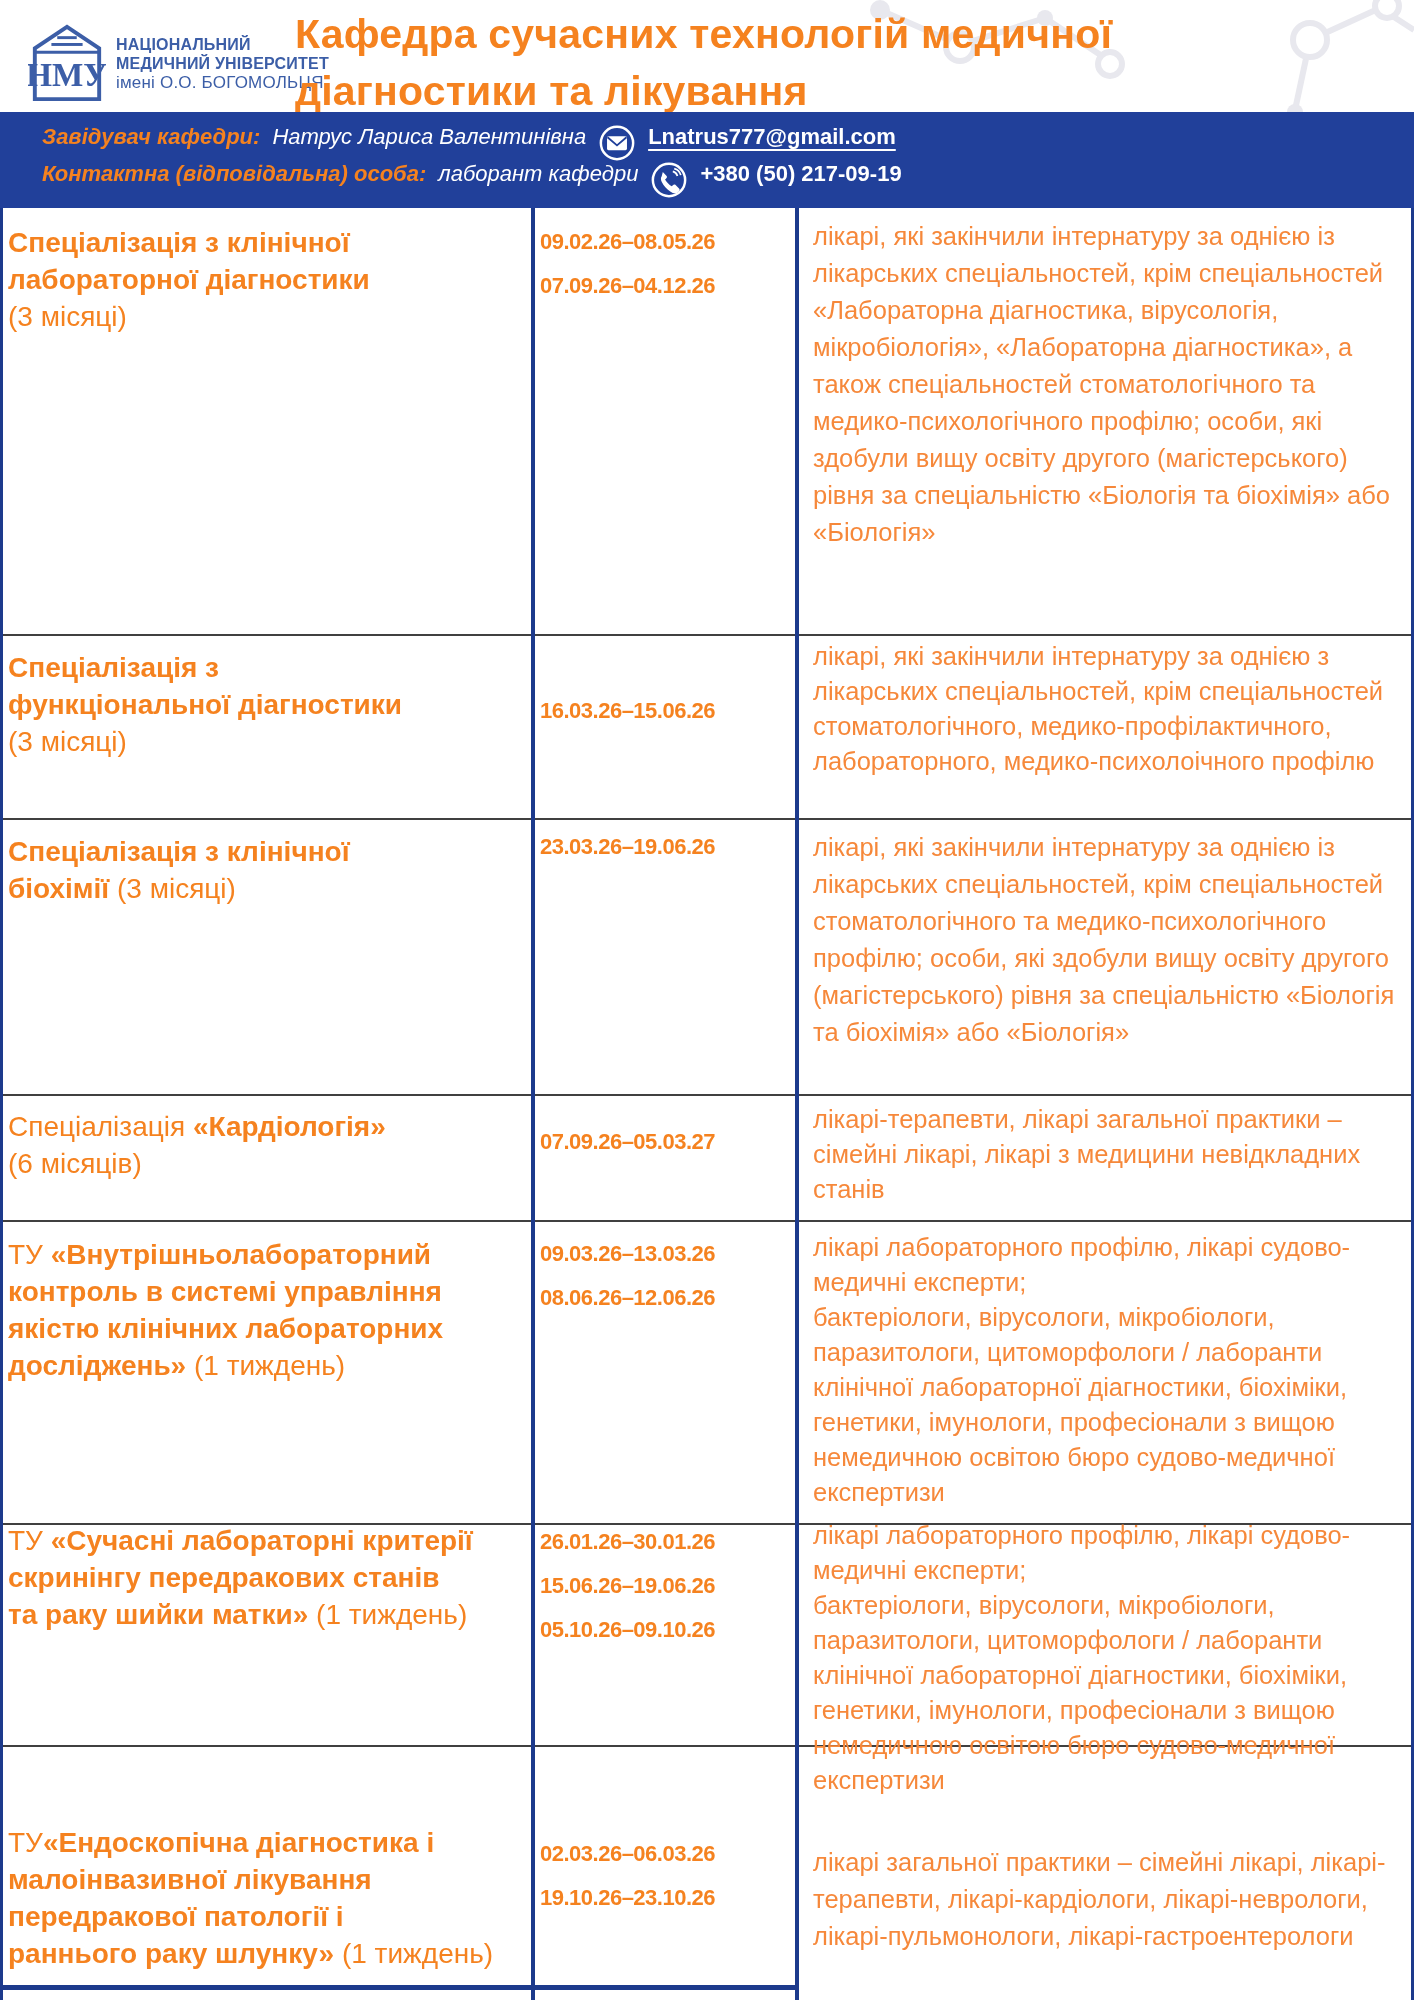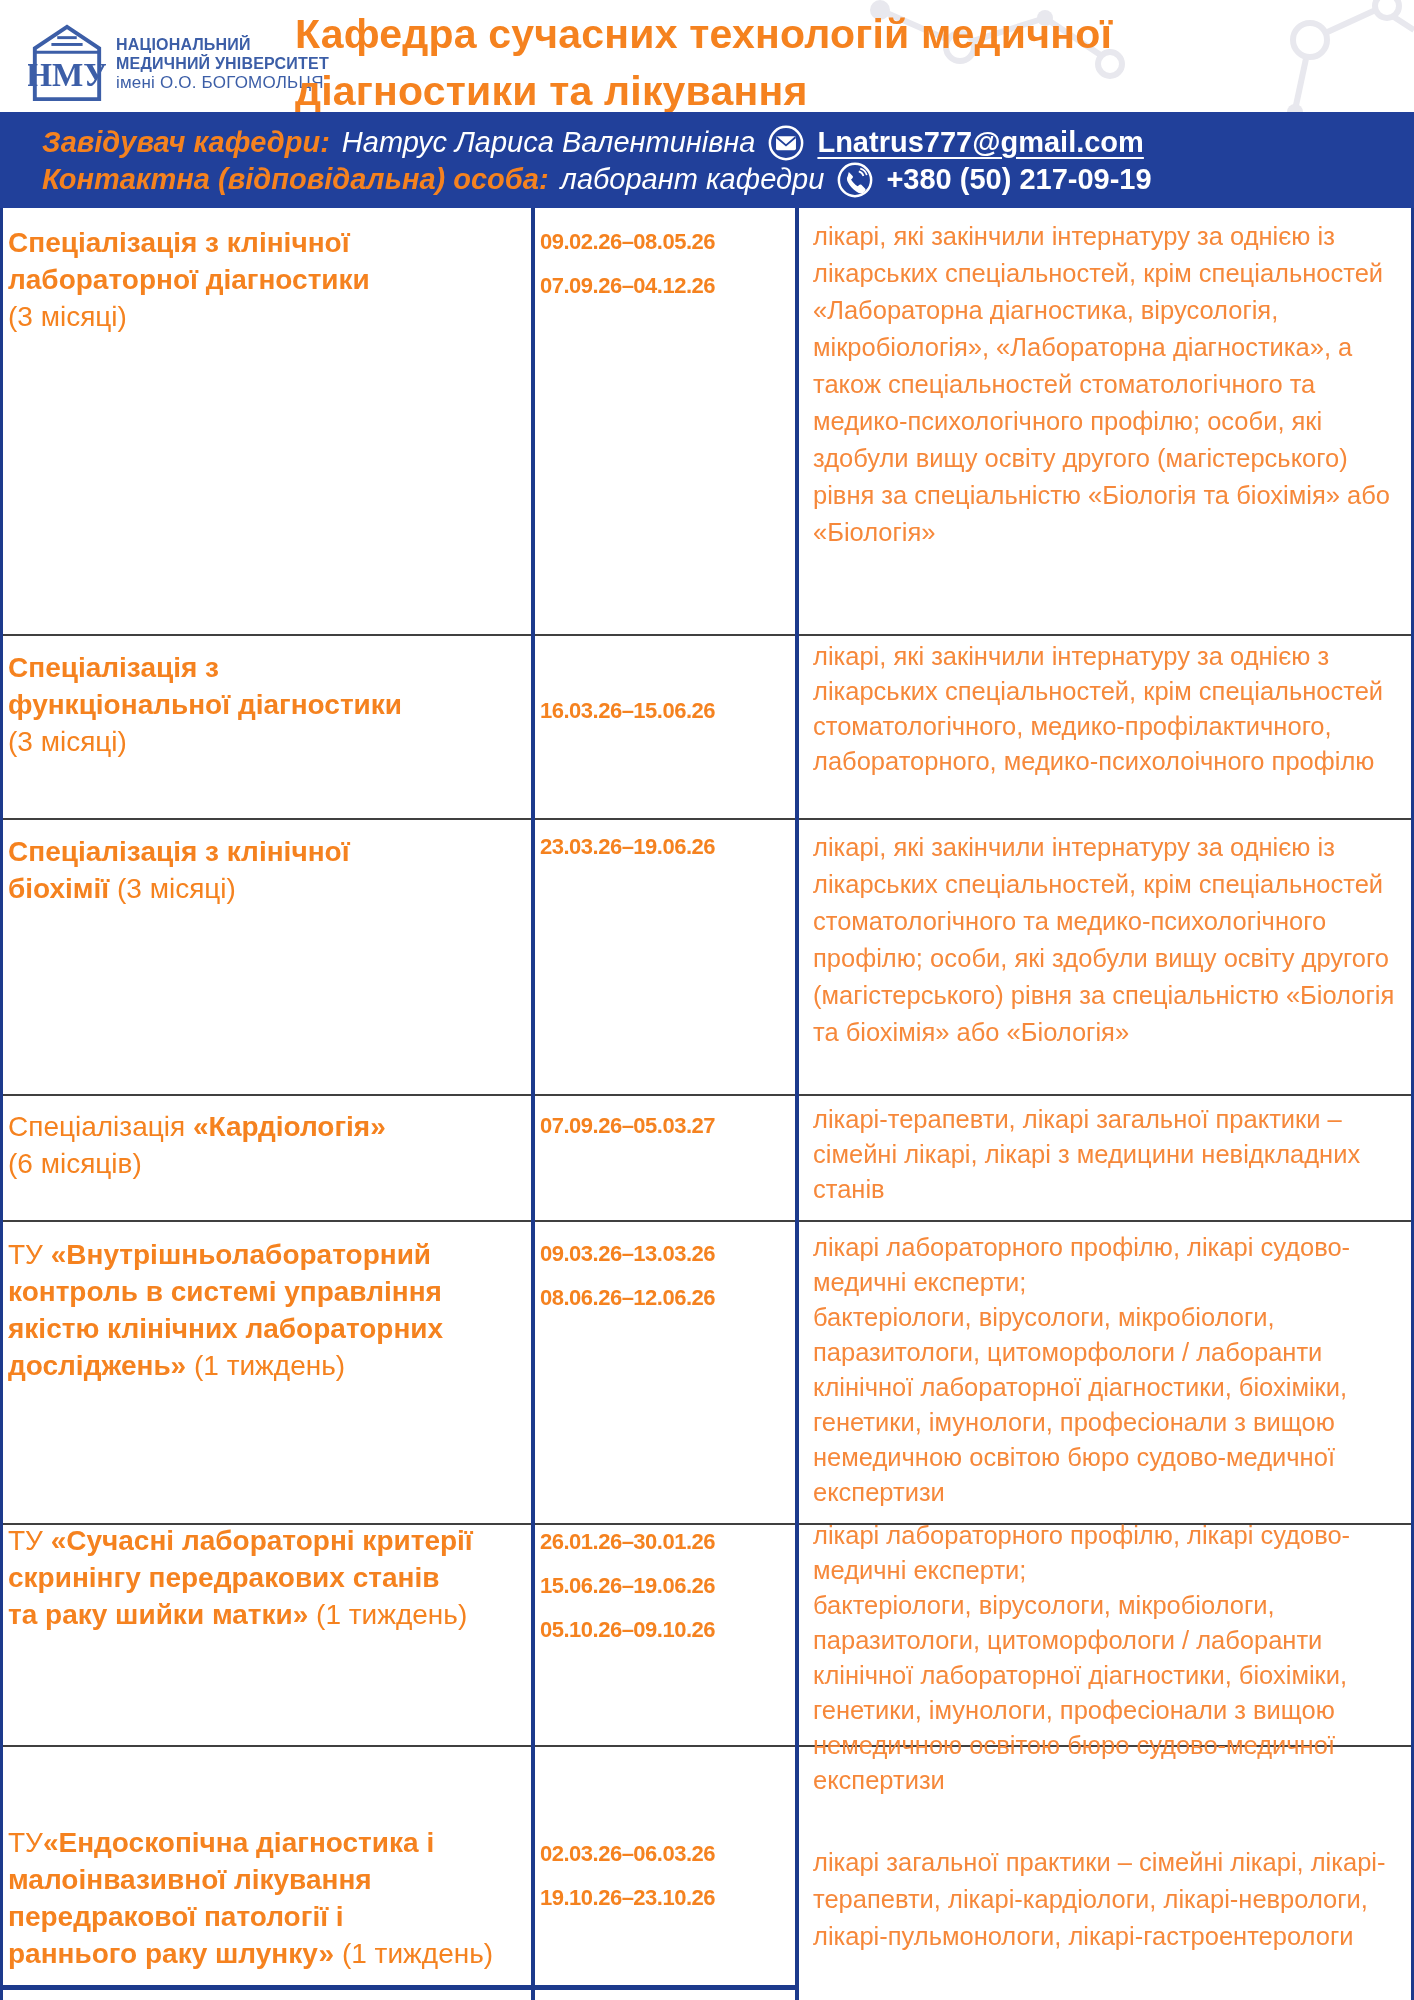--- a/index.html
+++ b/index.html
@@ -9,21 +9,21 @@
   .hdr{position:absolute;top:0;left:0;width:1414px;height:112px;background:#fff;}
   .deco{position:absolute;top:0;left:840px;width:574px;height:135px;pointer-events:none;}
   .logo{position:absolute;top:24px;left:28px;display:flex;align-items:center;gap:10px;}
   .logo-text{color:#3c5ea7;font-weight:bold;font-size:16px;line-height:19px;letter-spacing:.2px;}
   .logo-text .small{font-weight:normal;font-size:17px;}
   .title{position:absolute;left:295px;top:6px;color:#f5821f;font-weight:bold;
          font-size:41px;line-height:57px;letter-spacing:.2px;}
   
   .banner{position:absolute;top:112px;left:0;width:1414px;height:96px;background:#21409a;
           box-sizing:border-box;padding:12px 0 0 42px;color:#fff;}
-  .brow{display:flex;align-items:center;gap:12px;height:37px;font-size:29px;}
+  .brow{display:flex;align-items:flex-start;gap:12px;height:37px;font-size:22px;}
   .blabel{color:#f5821f;font-weight:bold;font-style:italic;}
   .bvalue{color:#fff;font-style:italic;}
   .bemail{color:#fff;font-weight:bold;text-decoration:underline;text-underline-offset:5px;}
   .bphone{color:#fff;font-weight:bold;}
   .cicon{width:38px;height:38px;flex:0 0 38px;}
   
   .table{position:absolute;top:208px;left:0;width:1414px;height:1792px;}
   .trow{position:absolute;left:0;width:1414px;display:flex;box-sizing:border-box;
         border-bottom:2px solid #404040;}
   .trow.last{border-bottom:none;}
@@ -34,21 +34,21 @@
   .seg.bold{font-weight:bold;}
   .seg.reg{font-weight:normal;}
   .dline{color:#f5821f;font-weight:bold;font-size:22px;line-height:44px;
          letter-spacing:-0.5px;white-space:nowrap;}
   .aud{color:#f6883a;font-size:25.5px;line-height:37px;white-space:pre-line;}
   .aud.tight{line-height:35px;}
   
   .r1 .c-name{padding-top:16px}.r1 .c-dates{padding-top:12px}.r1 .c-aud{padding-top:10px}
   .r2 .c-name{padding-top:16px}.r2 .c-dates{padding-top:56px}.r2 .c-aud{padding-top:6px}
   .r3 .c-name{padding-top:10px}.r3 .c-dates{padding-top:2px}.r3 .c-aud{padding-top:6px}
-  .r4 .c-name{padding-top:12px}.r4 .c-dates{padding-top:8px}.r4 .c-aud{padding-top:6px}
+  .r4 .c-name{padding-top:12px}.r4 .c-dates{padding-top:24px}.r4 .c-aud{padding-top:6px}
   .r5 .c-name{padding-top:14px}.r5 .c-dates{padding-top:10px}.r5 .c-aud{padding-top:8px}
   .r6 .c-name{padding-top:10px}.r6 .c-dates{padding-top:8px}.r6 .c-aud{padding-top:6px}
   .r7 .c-name{padding-top:6px}.r7 .c-dates{padding-top:14px}.r7 .c-aud{padding-top:26px}
   
   .vline{position:absolute;top:0;bottom:0;background:#1c3a8c;}
   .hpartial{position:absolute;background:#1c3a8c;}
 </style>
 </head>
 <body>
 

